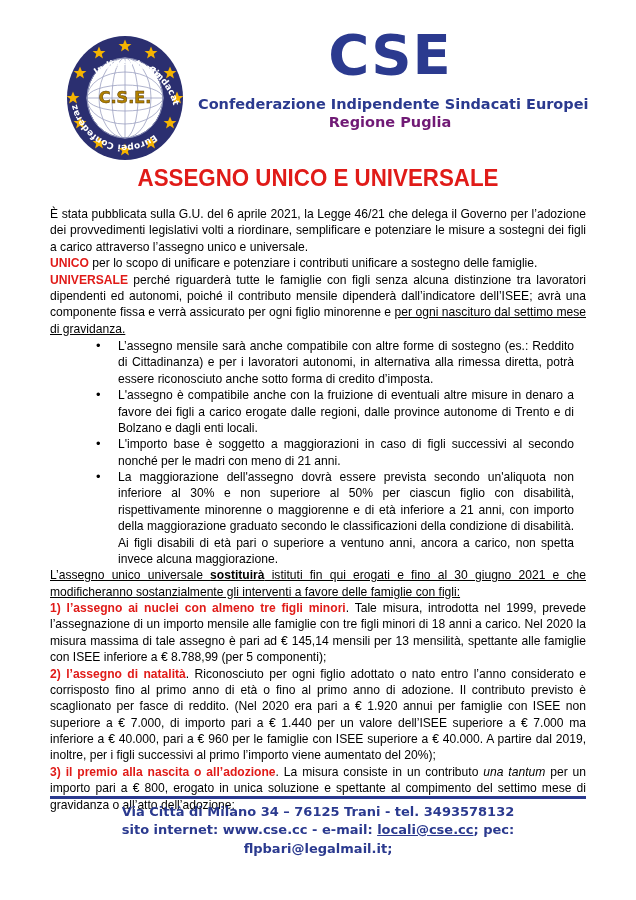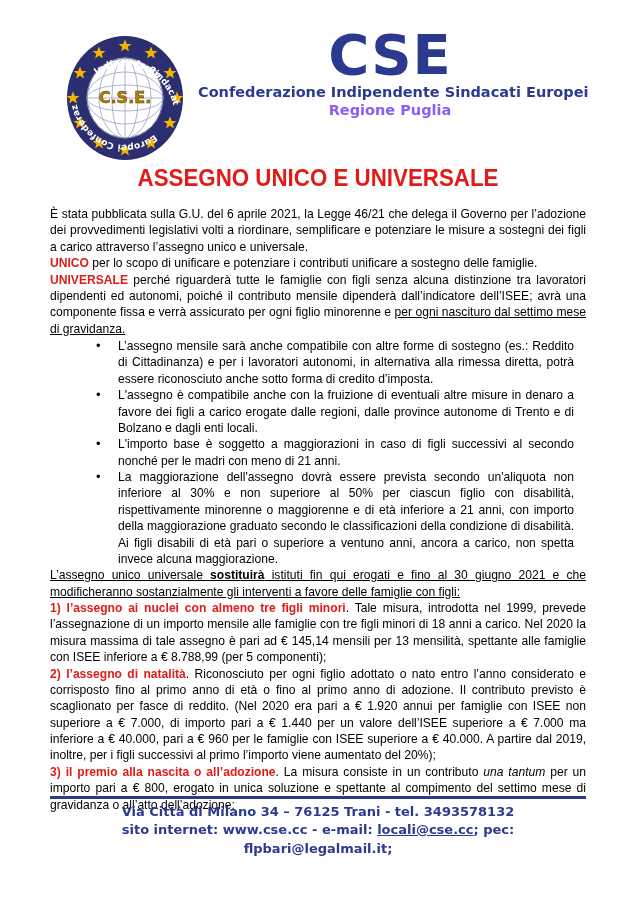--- a/index.html
+++ b/index.html
@@ -48,28 +48,28 @@
     color: #2b3a8f;
     letter-spacing: 1px;
     line-height: 0.98;
     font-family: "DejaVu Sans", sans-serif;
   }
   .brand-sub {
     font-size: 14.5px;
     font-weight: bold;
     color: #2b3a8f;
     line-height: 1.25;
-    margin-top: 0;
+    margin-top: 12px;
     font-family: "DejaVu Sans", sans-serif;
     white-space: nowrap;
   }
   .brand-sub2 {
     font-size: 14.5px;
     font-weight: bold;
-    color: #8b5cf6;
+    color: #701a75;
     line-height: 1.25;
     font-family: "DejaVu Sans", sans-serif;
   }
 
   
   .doc-title {
     text-align: center;
     color: #e01b18;
     font-size: 24px;
     font-weight: bold;

